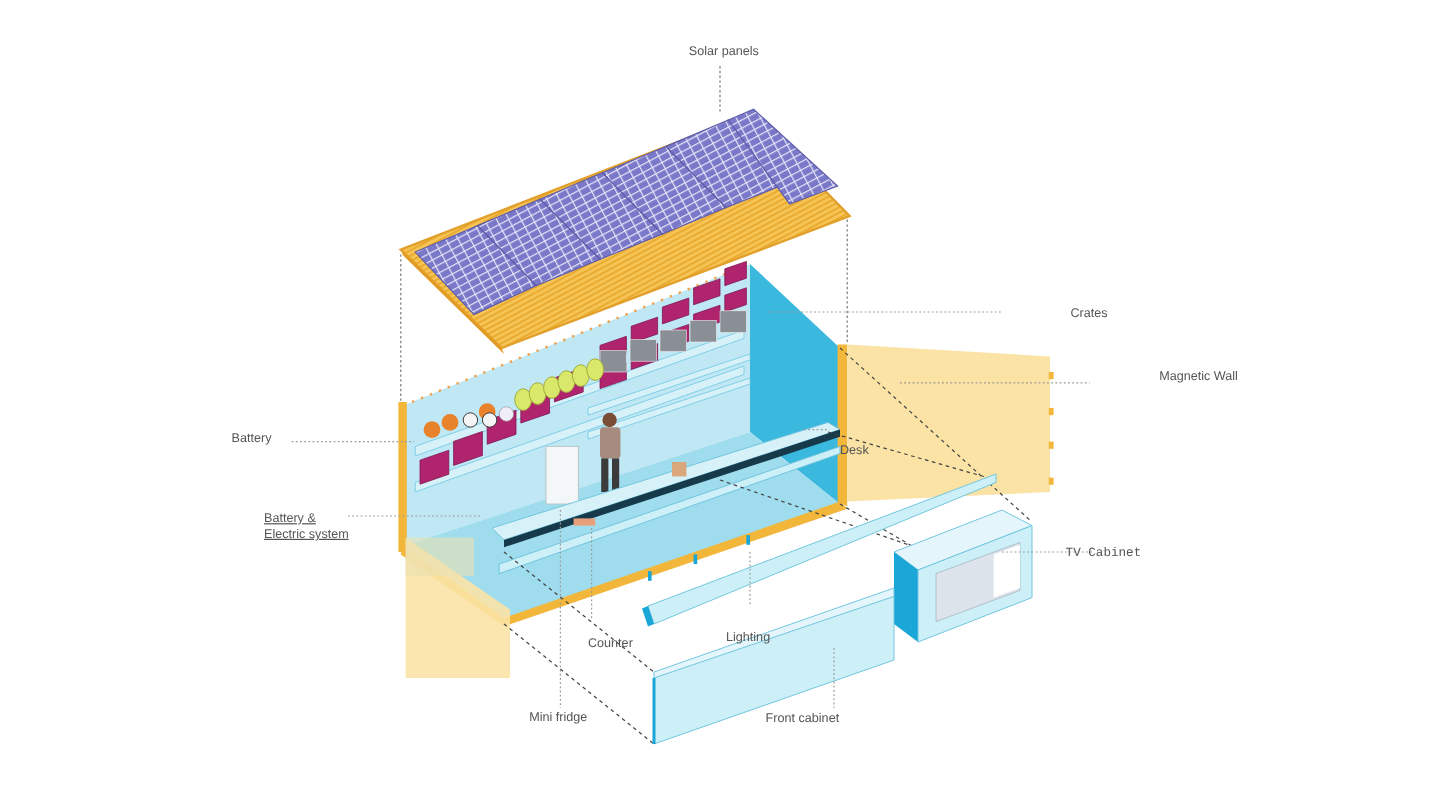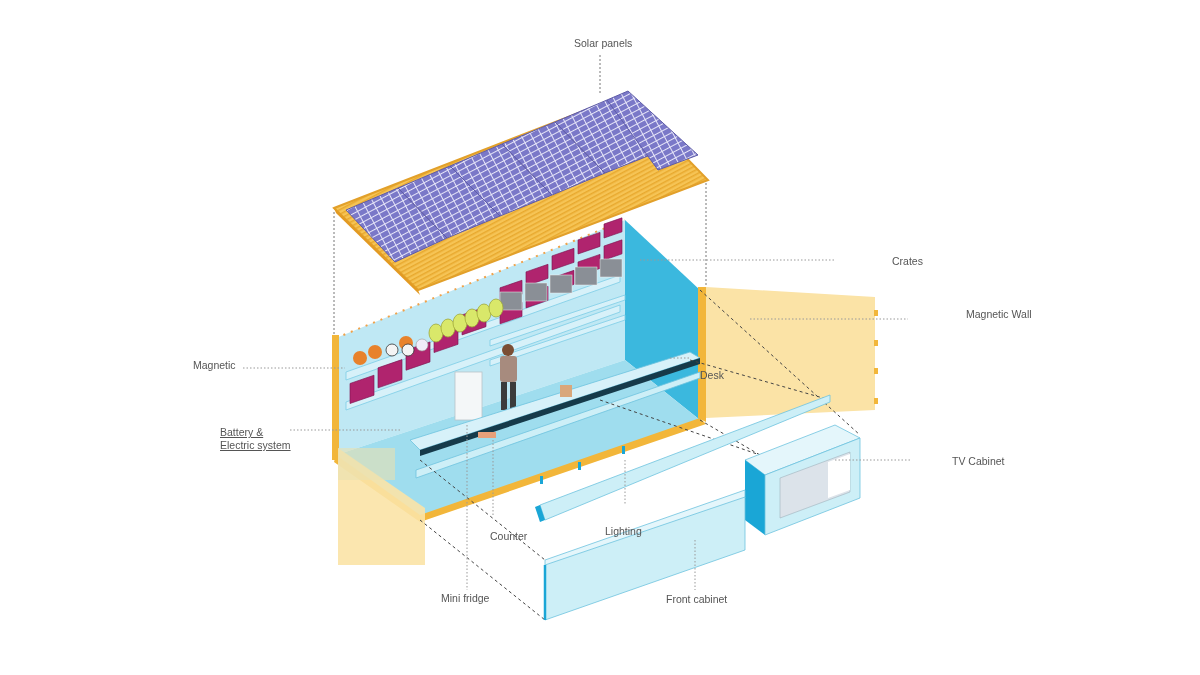--- a/index.html
+++ b/index.html
@@ -180,23 +180,23 @@
     <line x1="493" y1="440" x2="493" y2="515"></line>
     <line x1="625" y1="460" x2="625" y2="505"></line>
     <line x1="467" y1="425" x2="467" y2="590"></line>
     <line x1="695" y1="540" x2="695" y2="590"></line>
   </g>
 </svg>
 
 <div class="label" style="left:574px; top:37px;">Solar panels</div>
 <div class="label" style="left:892px; top:255px;">Crates</div>
 <div class="label" style="left:919px; top:308px;margin-left:47px;">Magnetic Wall</div>
-<div class="label" style="left:193px; top:359px;">Magnetic</div>
+<div class="label" style="left:193px; top:359px;">Battery</div>
 <div class="label" style="left:700px; top:353px;margin-top:16px;">Desk</div>
 <div class="label label-multi" style="left:220px; top:426px;">
   <div>Battery &amp;</div>
   <div>Electric system</div>
 </div>
-<div class="label" style="left:952px; top:455px;">TV Cabinet</div>
+<div class="label" style="left:888px; top:455px;font-family:Liberation Mono, monospace;">TV Cabinet</div>
 <div class="label" style="left:490px; top:530px;">Counter</div>
 <div class="label" style="left:605px; top:509px;margin-top:16px;">Lighting</div>
 <div class="label" style="left:441px; top:592px;">Mini fridge</div>
-<div class="label" style="left:666px; top:593px;">Front cabinet</div>
+<div class="label" style="left:638px; top:593px;">Front cabinet</div>
 
 </body></html>

